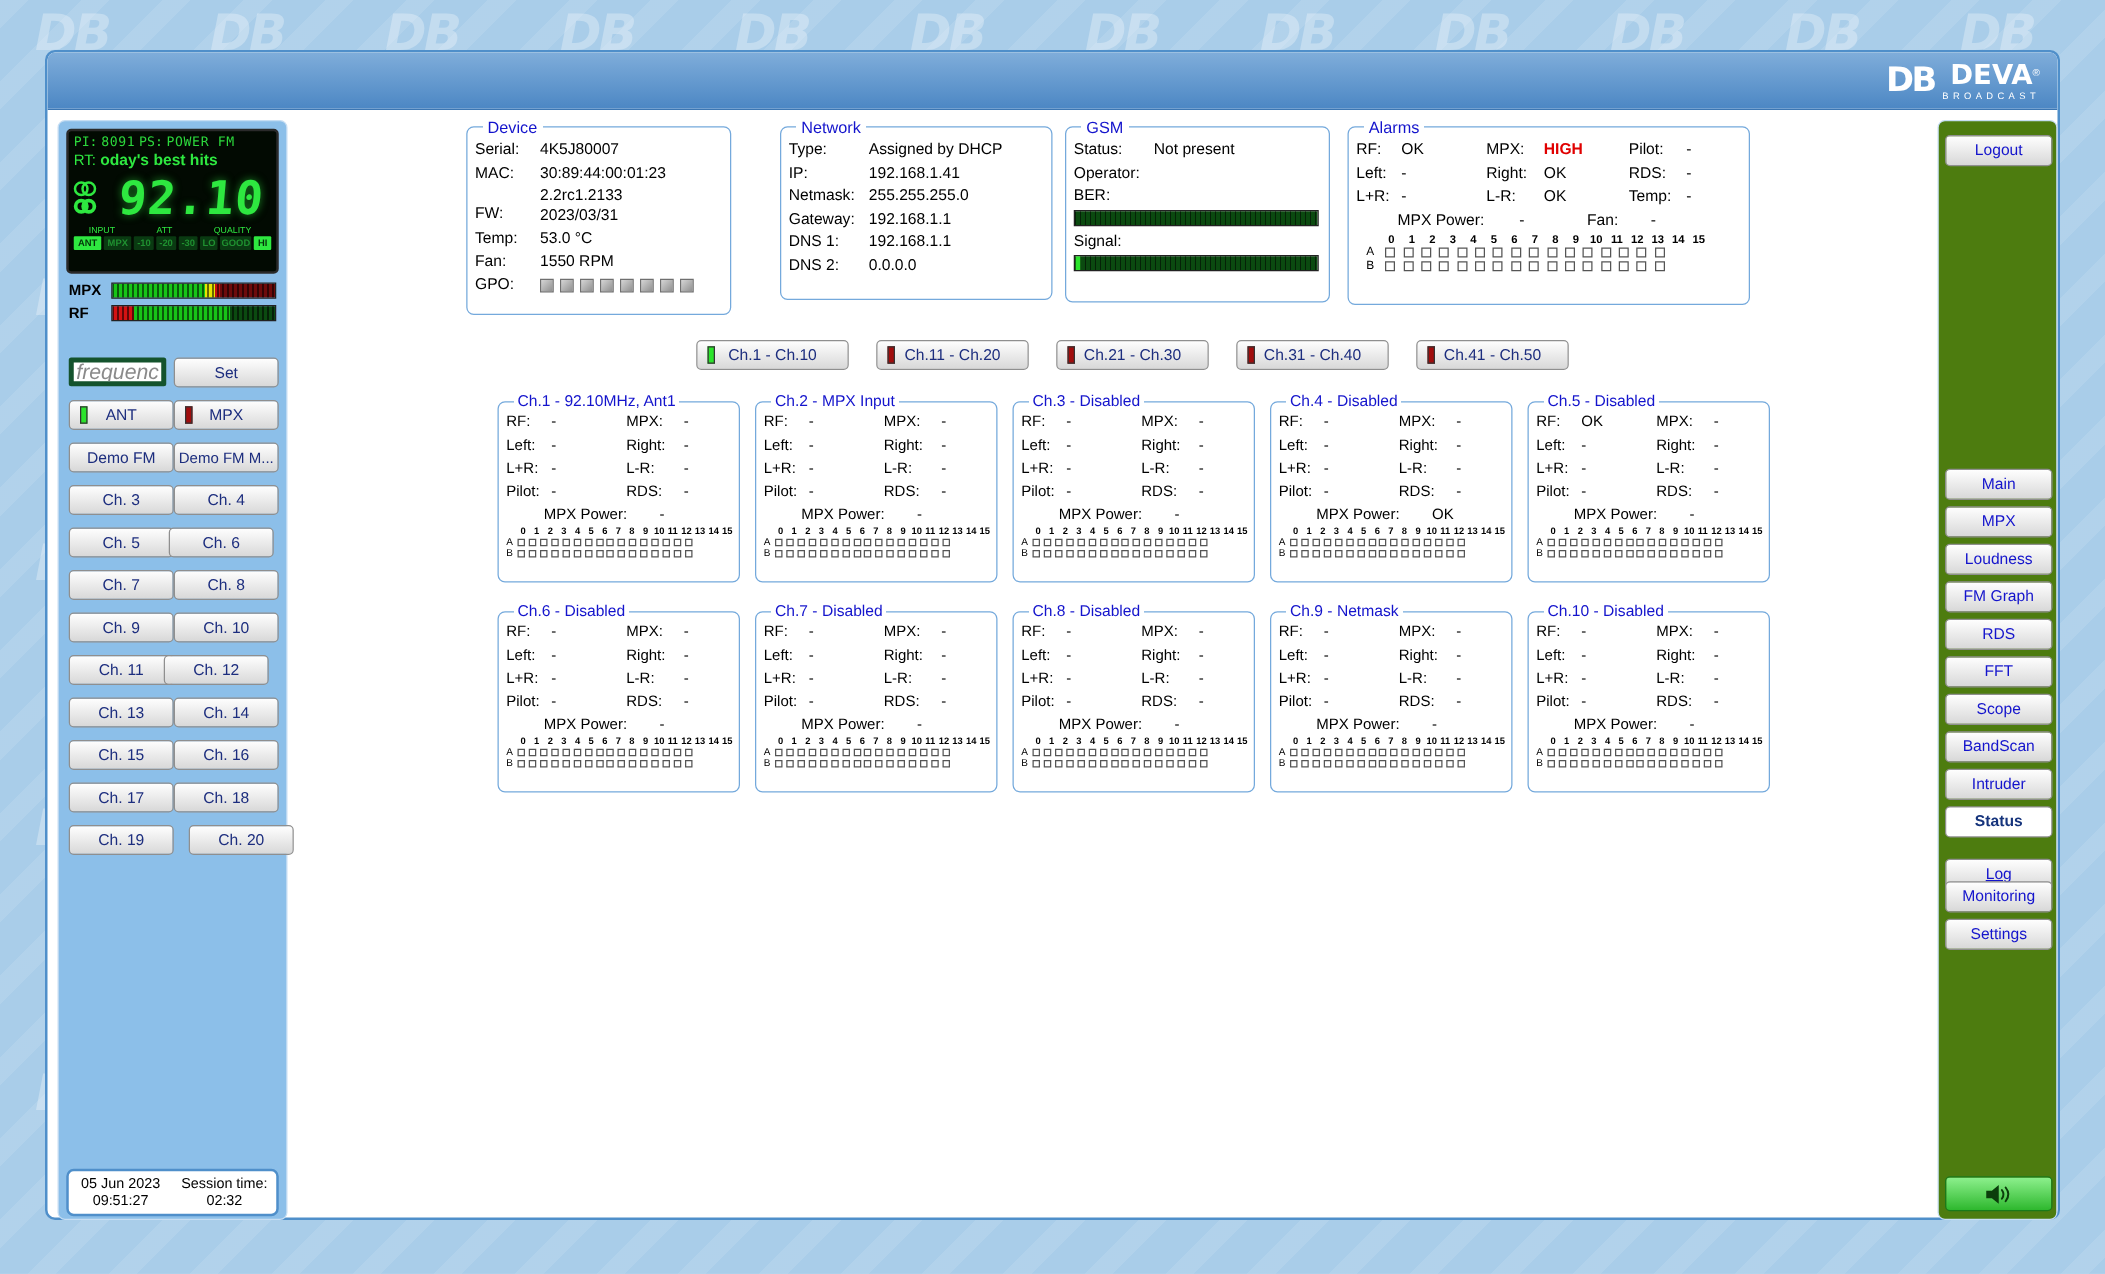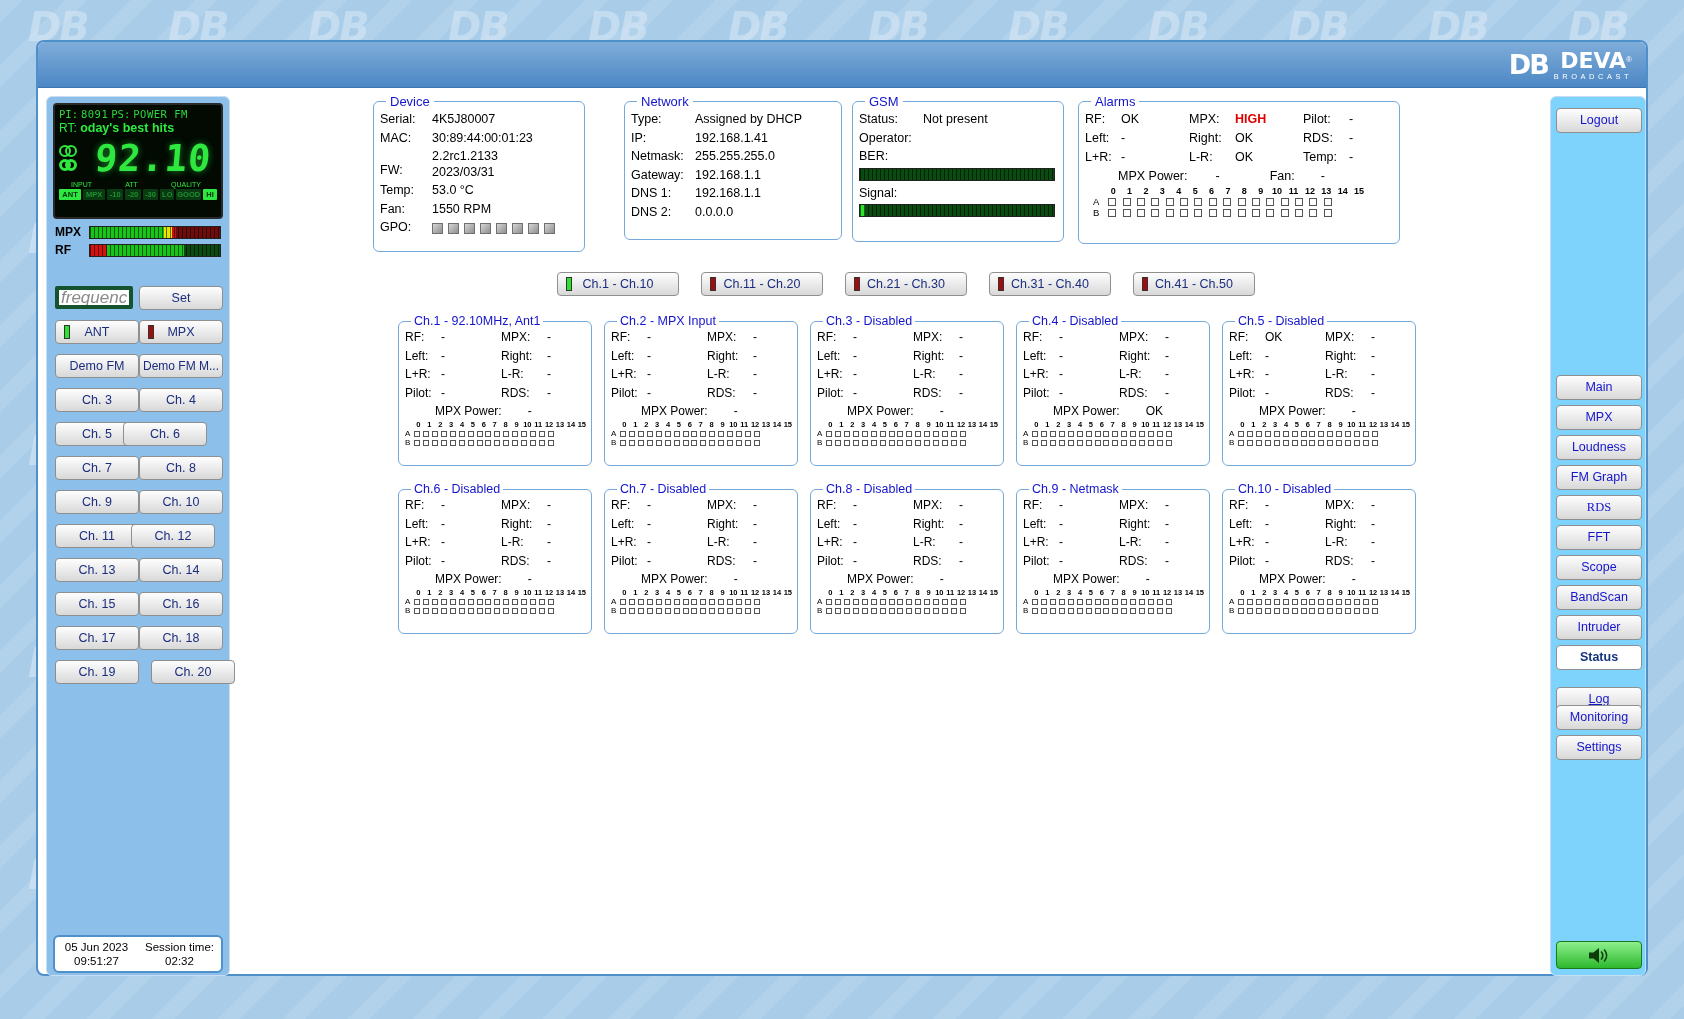--- a/index.html
+++ b/index.html
@@ -21,21 +21,21 @@
   .logo-db { font-family:"DejaVu Sans", sans-serif; font-weight:900; font-size:27px; letter-spacing:-2px; line-height:26px; }
   .logo-right { display:flex; flex-direction:column; align-items:flex-end; line-height:1; }
   .logo-brand { font-weight:900; font-size:22px; font-family:"DejaVu Sans", sans-serif; letter-spacing:0px; }
   .logo-reg { font-size:8px; vertical-align:super; }
   .logo-sub { font-size:7.5px; letter-spacing:3.5px; margin-top:1px; }
 
   
   .sidebar-left { position:absolute; left:8px; top:54px; width:184px; height:880px;
     background:#8cbfe9; border:1px solid #c7def3; border-radius:6px; }
   .sidebar-right { position:absolute; left:1512px; top:54px; width:96px; height:880px;
-    background:#7dd3fc; border:1px solid #c7def3; border-radius:6px; }
+    background:#4d7c0f; border:1px solid #c7def3; border-radius:6px; }
 
   
   .lcd { position:absolute; left:6px; top:6px; width:170px; height:116px; background:#020a02;
     border:2px solid #2a2a2a; border-radius:4px; padding:3px 4px; overflow:hidden; }
   .lcd-line1 { display:flex; gap:3px; font-family:"DejaVu Sans Mono", monospace; font-size:10.5px; color:#2cd83c; white-space:nowrap; }
   .lcd-line1 .v { letter-spacing:.5px; }
   .lcd-line2 { font-size:12px; color:#2ee840; margin-top:1px; white-space:nowrap; }
   .lcd-line2 b { font-size:12.5px; }
   .lcd-main { display:flex; align-items:center; margin-top:1px; height:44px; }
   .lcd-icons { width:34px; display:flex; flex-direction:column; gap:2px; }
@@ -274,21 +274,21 @@
       <span class="led off"></span><span>MPX</span>
     </div>
 
     <div class="btn" style="left:8px; top:257px; width:84px;">Demo FM</div>
     <div class="btn" style="left:92px; top:257px; width:84px; font-size:12px;">Demo FM M...</div>
 
     <div id="ch-btns">
         <div class="btn" style="left: 8px; top: 291px; width: 84px;">Ch. 3</div>
         <div class="btn" style="left: 92px; top: 291px; width: 84px;">Ch. 4</div>
         <div class="btn" style="left: 8px; top: 325px; width: 84px;">Ch. 5</div>
-        <div class="btn" style="left: 76px; top: 325px; width: 84px;">Ch. 6</div>
+        <div class="btn" style="left: 88px; top: 325px; width: 84px;">Ch. 6</div>
         <div class="btn" style="left: 8px; top: 359px; width: 84px;">Ch. 7</div>
         <div class="btn" style="left: 92px; top: 359px; width: 84px;">Ch. 8</div>
         <div class="btn" style="left: 8px; top: 393px; width: 84px;">Ch. 9</div>
         <div class="btn" style="left: 92px; top: 393px; width: 84px;">Ch. 10</div>
         <div class="btn" style="left: 8px; top: 427px; width: 84px;">Ch. 11</div>
         <div class="btn" style="left: 84px; top: 427px; width: 84px;">Ch. 12</div>
         <div class="btn" style="left: 8px; top: 461px; width: 84px;">Ch. 13</div>
         <div class="btn" style="left: 92px; top: 461px; width: 84px;">Ch. 14</div>
         <div class="btn" style="left: 8px; top: 495px; width: 84px;">Ch. 15</div>
         <div class="btn" style="left: 92px; top: 495px; width: 84px;">Ch. 16</div>
@@ -1386,21 +1386,21 @@
       </fieldset>
     </div>
 
   <div class="sidebar-right">
     <div class="btn navbtn" style="top:11px;">Logout</div>
     <div id="nav-items">
         <div class="btn navbtn" style="top: 278px;">Main</div>
         <div class="btn navbtn" style="top: 308px;">MPX</div>
         <div class="btn navbtn" style="top: 338px;">Loudness</div>
         <div class="btn navbtn" style="top: 368px;">FM Graph</div>
-        <div class="btn navbtn" style="top: 398px; font-family: Liberation Serif, serif;">RDS</div>
+        <div class="btn navbtn" style="top: 398px;">RDS</div>
         <div class="btn navbtn" style="top: 428px;">FFT</div>
         <div class="btn navbtn" style="top: 458px;">Scope</div>
         <div class="btn navbtn" style="top: 488px;">BandScan</div>
         <div class="btn navbtn" style="top: 518px;">Intruder</div>
         <div class="btn navbtn active" style="top: 548px;">Status</div>
         <div class="btn navbtn" style="top: 590px; text-decoration: underline;">Log</div>
         <div class="btn navbtn" style="top: 608px;">Monitoring</div>
         <div class="btn navbtn" style="top: 638px;">Settings</div>
       </div>
     <div class="speaker-btn">

